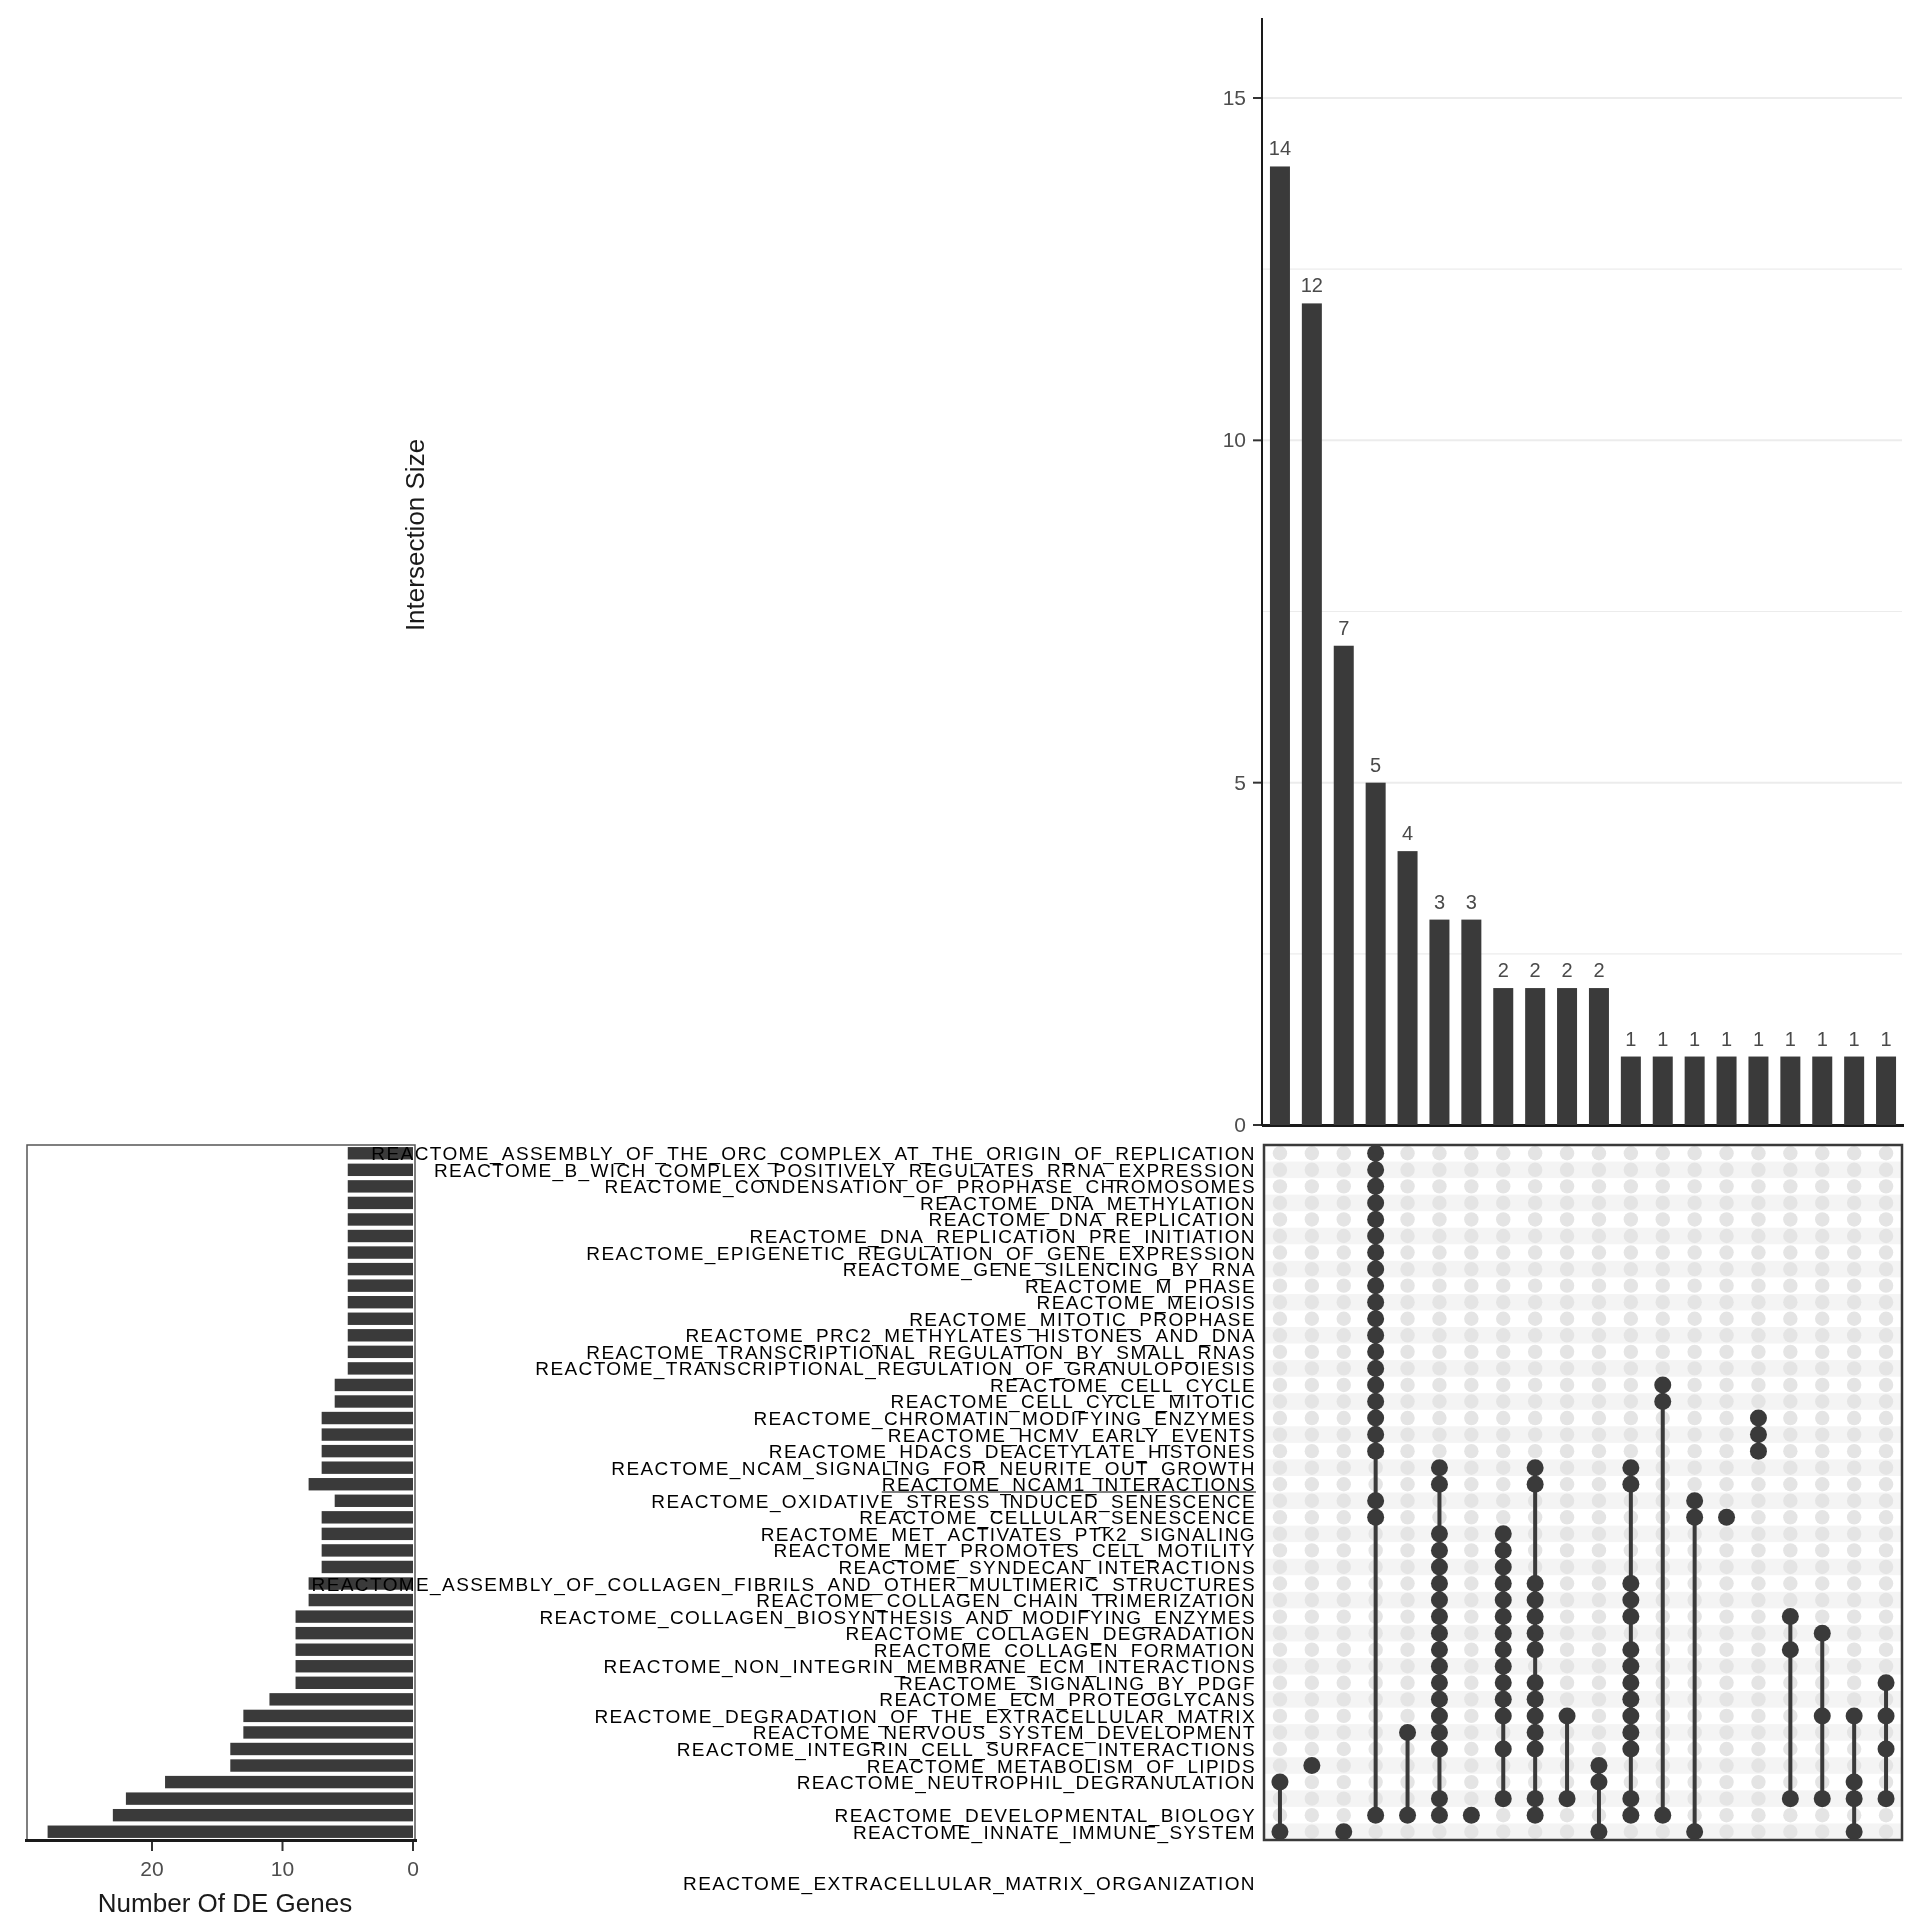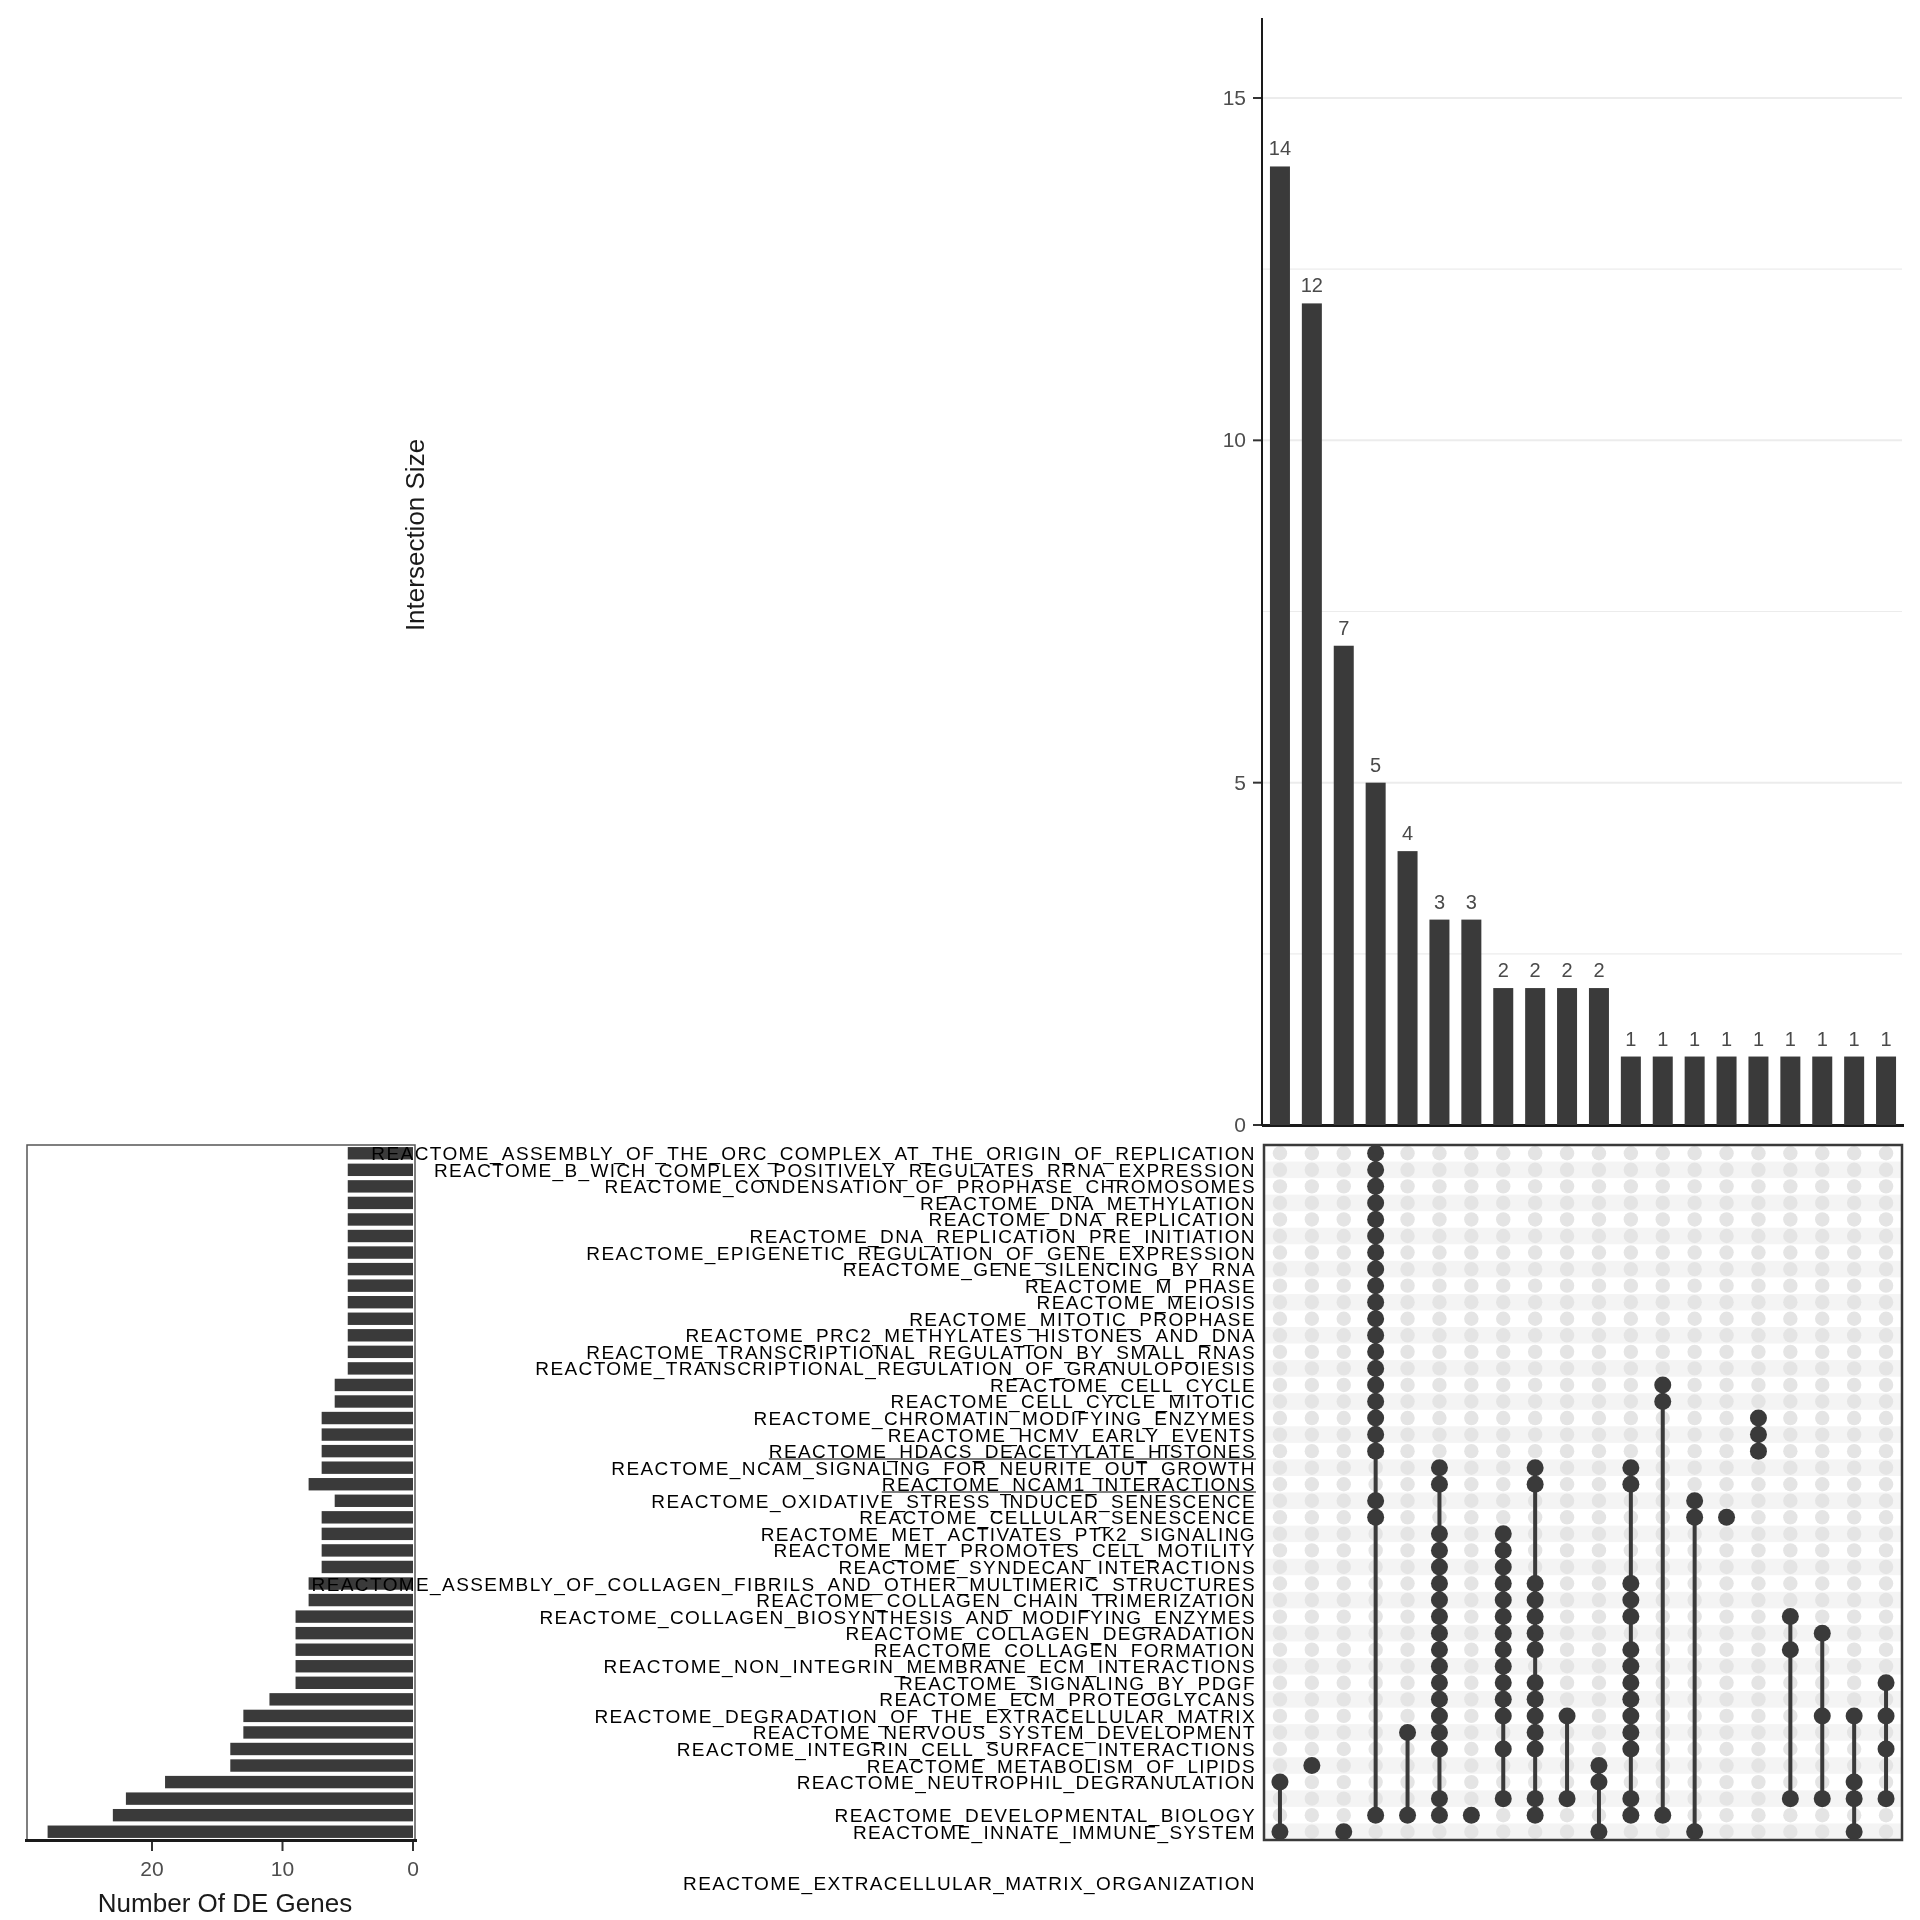--- a/index.html
+++ b/index.html
@@ -1138,21 +1138,21 @@
       <div class="set-label" style="right: 664px; top: 1285.65px;">REACTOME_M_PHASE</div>
       <div class="set-label" style="right: 664px; top: 1302.2px;">REACTOME_MEIOSIS</div>
       <div class="set-label" style="right: 664px; top: 1318.75px;">REACTOME_MITOTIC_PROPHASE</div>
       <div class="set-label" style="right: 664px; top: 1335.3px;">REACTOME_PRC2_METHYLATES_HISTONES_AND_DNA</div>
       <div class="set-label" style="right: 664px; top: 1351.85px;">REACTOME_TRANSCRIPTIONAL_REGULATION_BY_SMALL_RNAS</div>
       <div class="set-label" style="right: 664px; top: 1368.39px;">REACTOME_TRANSCRIPTIONAL_REGULATION_OF_GRANULOPOIESIS</div>
       <div class="set-label" style="right: 664px; top: 1384.94px;">REACTOME_CELL_CYCLE</div>
       <div class="set-label" style="right: 664px; top: 1401.49px;">REACTOME_CELL_CYCLE_MITOTIC</div>
       <div class="set-label" style="right: 664px; top: 1418.04px;">REACTOME_CHROMATIN_MODIFYING_ENZYMES</div>
       <div class="set-label" style="right: 664px; top: 1434.58px;">REACTOME_HCMV_EARLY_EVENTS</div>
-      <div class="set-label" style="right: 664px; top: 1451.13px; text-decoration: underline;">REACTOME_HDACS_DEACETYLATE_HISTONES</div>
+      <div class="set-label" style="right: 664px; top: 1451.13px;">REACTOME_HDACS_DEACETYLATE_HISTONES</div>
       <div class="set-label" style="right: 664px; top: 1467.68px;">REACTOME_NCAM_SIGNALING_FOR_NEURITE_OUT_GROWTH</div>
       <div class="set-label" style="right: 664px; top: 1484.23px; text-decoration: underline;">REACTOME_NCAM1_INTERACTIONS</div>
       <div class="set-label" style="right: 664px; top: 1500.77px;">REACTOME_OXIDATIVE_STRESS_INDUCED_SENESCENCE</div>
       <div class="set-label" style="right: 664px; top: 1517.32px;">REACTOME_CELLULAR_SENESCENCE</div>
       <div class="set-label" style="right: 664px; top: 1533.87px;">REACTOME_MET_ACTIVATES_PTK2_SIGNALING</div>
       <div class="set-label" style="right: 664px; top: 1550.42px;">REACTOME_MET_PROMOTES_CELL_MOTILITY</div>
       <div class="set-label" style="right: 664px; top: 1566.96px;">REACTOME_SYNDECAN_INTERACTIONS</div>
       <div class="set-label" style="right: 664px; top: 1583.51px;">REACTOME_ASSEMBLY_OF_COLLAGEN_FIBRILS_AND_OTHER_MULTIMERIC_STRUCTURES</div>
       <div class="set-label" style="right: 664px; top: 1600.06px;">REACTOME_COLLAGEN_CHAIN_TRIMERIZATION</div>
       <div class="set-label" style="right: 664px; top: 1616.61px;">REACTOME_COLLAGEN_BIOSYNTHESIS_AND_MODIFYING_ENZYMES</div>

